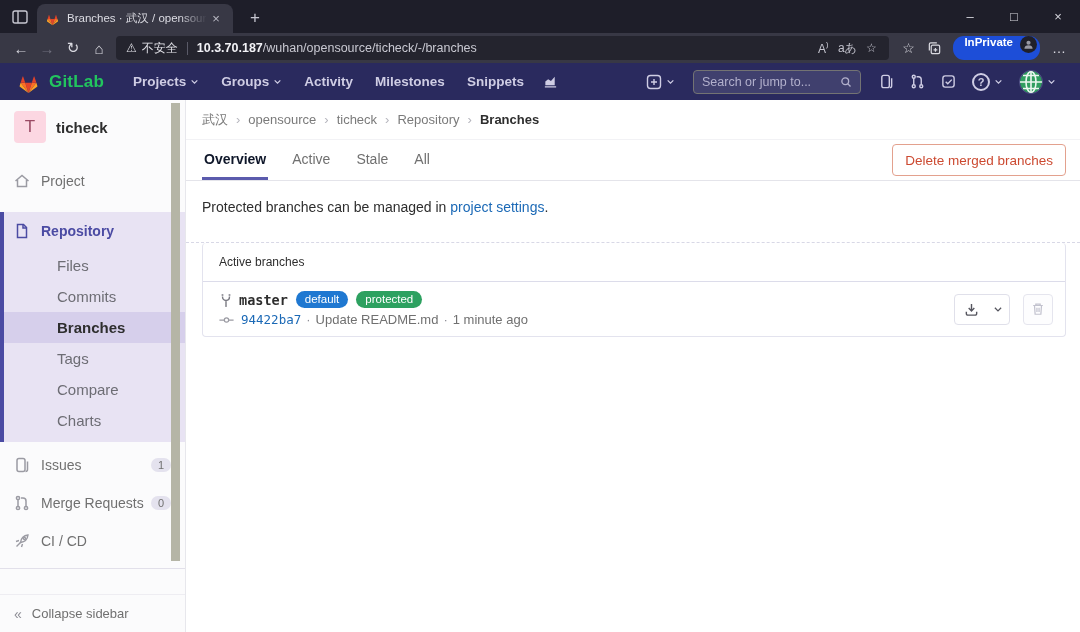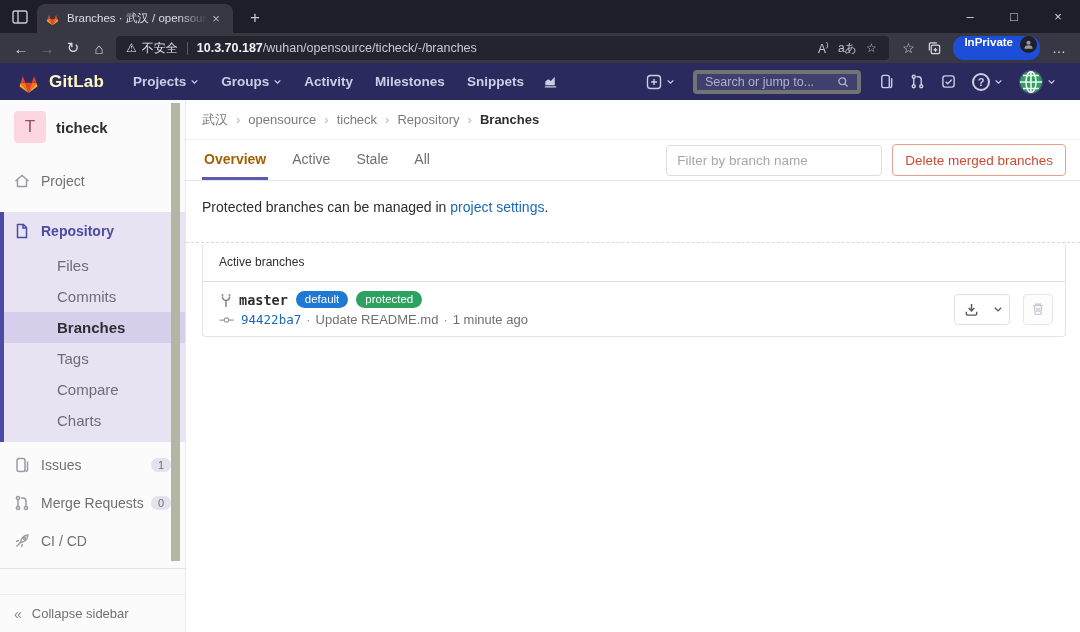--- a/index.html
+++ b/index.html
@@ -32,27 +32,27 @@
   .addr-ic { color:#c3c3cd; font-size:12px; width:24px; text-align:center; flex:0 0 auto; }
   .toolbar-right { display:flex; align-items:center; flex:0 0 auto; }
   .tb-ic { width:26px; height:24px; display:flex; align-items:center; justify-content:center; color:#d9d9e0; font-size:14px; border-radius:4px; }
   .inprivate { height:24px; background:#1d4ed8; border-radius:11px; color:#fff; font-size:11.5px; font-weight:bold; display:flex; padding:0 3px 0 11px; margin:0 6px; }
   .inprivate .avatar-circ { width:17px; height:17px; border-radius:50%; background:#20202a; margin-left:7px; display:flex; align-items:center; justify-content:center; color:#9a9aa5; }
 
   
   .gl-navbar { position:absolute; top:63px; left:0; right:0; height:37px; background:#2a2a5e; display:flex; align-items:center; padding:0 16px; }
   .gl-brand { display:flex; align-items:center; margin-right:18px; }
   .gl-brand svg { width:25px; height:24px; }
-  .gl-brand-name { color:#fef9c3; font-size:17px; font-weight:bold; margin-left:8px; letter-spacing:.2px; }
+  .gl-brand-name { color:#22c55e; font-size:17px; font-weight:bold; margin-left:8px; letter-spacing:.2px; }
   .gl-menu { display:flex; align-items:center; }
   .gl-menu-item { color:#cfcde4; font-size:13.5px; font-weight:bold; margin:0 11px; display:flex; align-items:center; white-space:nowrap; }
   .gl-caret { margin-left:4px; display:flex; }
   .gl-right { margin-left:auto; display:flex; align-items:center; }
   .gl-icbtn { color:#cfcde4; display:flex; align-items:center; justify-content:center; margin:0 8px; }
-  .gl-search { width:168px; height:24px; background:#40406e; border:4px solid #737373; border-radius:4px; display:flex; align-items:center; padding:0 8px; margin:0 10px; }
+  .gl-search { width:168px; height:24px; background:#40406e; border:1px solid #737373; border-radius:4px; display:flex; align-items:center; padding:0 8px; margin:0 10px; }
   .gl-search input { flex:1; min-width:0; background:transparent; border:none; outline:none; color:#d9d7e8; font-size:12.5px; font-family:"Liberation Sans",sans-serif; }
   .gl-search input::placeholder { color:#b2b0cc; }
   .gl-help { width:18px; height:18px; border-radius:50%; border:2px solid #cfcde4; color:#cfcde4; font-size:11px; font-weight:bold; display:flex; align-items:center; justify-content:center; }
   .gl-avatar { width:24px; height:24px; border-radius:50%; overflow:hidden; border:1px solid #55558a; }
 
   
   .app { position:absolute; top:100px; left:0; right:0; bottom:0; display:flex; }
 
   
   .sidebar { position:relative; width:186px; flex:0 0 186px; background:#fbfbfc; border-right:1px solid #e7e7ec; overflow:hidden; }
@@ -76,21 +76,21 @@
   
   .content { flex:1; background:#fff; min-width:0; position:relative; }
   .breadcrumbs { height:40px; display:flex; align-items:center; padding:0 16px; border-bottom:1px solid #f2f2f5; font-size:13px; }
   .crumb { color:#7a7a7a; margin-right:8px; white-space:nowrap; }
   .crumb-sep { color:#b5b5bd; margin-right:8px; font-size:13px; }
   .crumb.current { color:#2e2e2e; font-weight:bold; }
 
   .tabs-row { height:41px; display:flex; align-items:center; padding:0 14px 0 16px; border-bottom:1px solid #e4e4ea; }
   .bh-tabs { display:flex; height:100%; }
   .bh-tab { display:flex; align-items:center; padding:0 2px; margin-right:22px; font-size:14px; color:#707070; border-bottom:3px solid transparent; }
-  .bh-tab.active { color:#a16207; font-weight:bold; border-bottom-color:#5b5bad; }
+  .bh-tab.active { color:#0f172a; font-weight:bold; border-bottom-color:#5b5bad; }
   .tabs-actions { margin-left:auto; display:flex; align-items:center; }
   .filter-input { width:216px; height:31px; border:1px solid #dcdce4; border-radius:4px; padding:0 10px; font-size:13.5px; color:#2e2e2e; font-family:"Liberation Sans",sans-serif; outline:none; }
   .filter-input::placeholder { color:#a5a5ad; }
   .btn { height:32px; border-radius:4px; font-size:13.5px; display:inline-flex; align-items:center; padding:0 12px; white-space:nowrap; }
   .btn-danger-outline { background:#fff; border:1px solid #e3a18e; color:#cc4a31; margin-left:10px; }
   .btn-green { background:#1aaa55; border:1px solid #168f48; color:#fff; font-weight:bold; margin-left:9px; }
 
   .note-row { padding:18px 16px; font-size:14px; color:#2e2e2e; }
   .note-row a { color:#1b69b6; text-decoration:none; }
   .content hr.dotted { border:none; border-top:1px dashed #d8d8e6; margin:9px 0 0 0; }
@@ -394,21 +394,20 @@
       </div>
 
       <div class="tabs-row">
         <div class="bh-tabs">
           <span class="bh-tab active">Overview</span>
           <span class="bh-tab">Active</span>
           <span class="bh-tab">Stale</span>
           <span class="bh-tab">All</span>
         </div>
         <div class="tabs-actions">
-          <input class="filter-input" type="text" placeholder="Filter by branch name" style="">
           <button class="btn btn-danger-outline">Delete merged branches</button>
         </div>
       </div>
 
       <div class="note-row">
         <span>Protected branches can be managed in</span>
         <a href="#">project settings</a><span>.</span>
       </div>
 
       <hr class="dotted">

